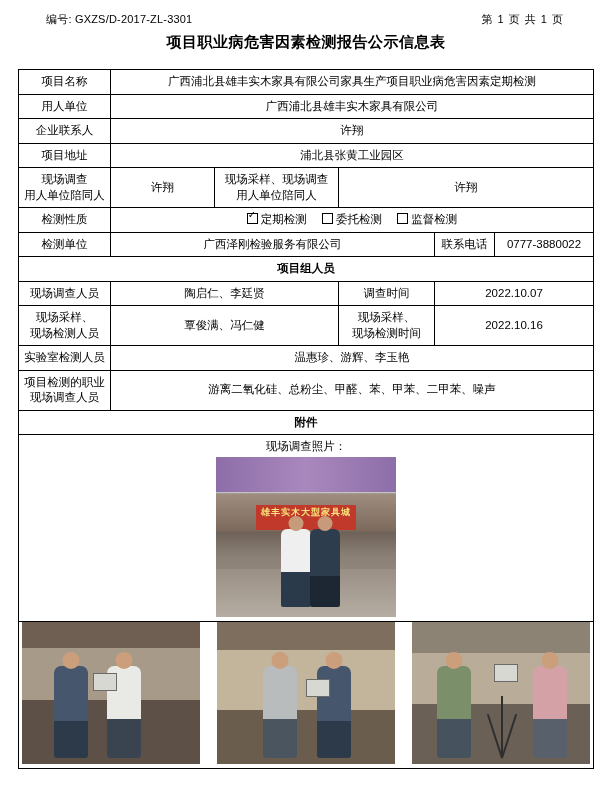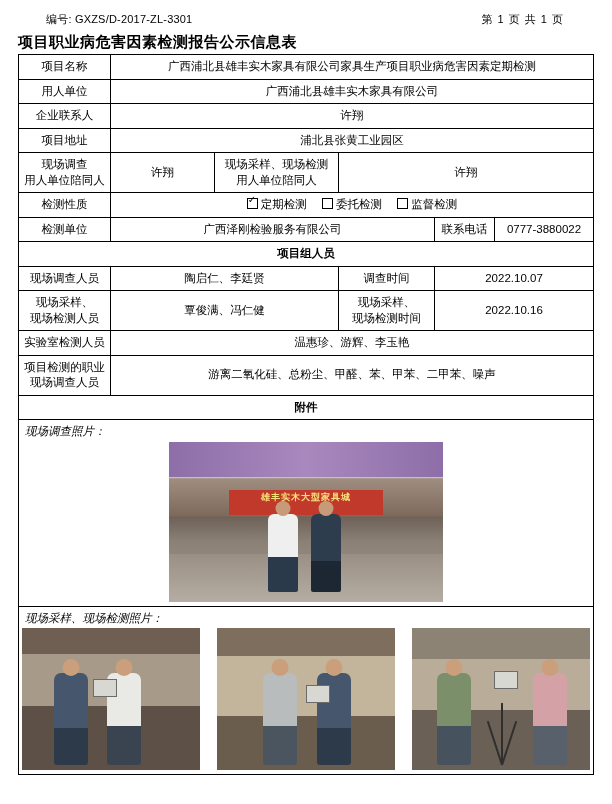--- a/index.html
+++ b/index.html
@@ -25,23 +25,24 @@
     display: flex;
     align-items: flex-start;
     justify-content: space-between;
     font-size: 11px;
     padding: 2px 30px 0 28px;
     margin-bottom: 4px;
   }
   .topbar .doc-no { letter-spacing: 0.2px; }
   .topbar .pageno { letter-spacing: 1px; }
   h1.title {
+    text-align: center;
     font-size: 15px;
     font-weight: bold;
-    margin: 6px 0 2px 0;
+    margin: 6px 0 17px 0;
     letter-spacing: 0.5px;
   }
   table.main {
     border-collapse: collapse;
     width: 100%;
     table-layout: fixed;
   }
   table.main td {
     border: 1px solid #000;
     font-size: 11.5px;
@@ -73,39 +74,37 @@
   }
   .box.checked::after {
     content: "✓";
     position: absolute;
     left: 0px;
     top: -4px;
     font-size: 10px;
     line-height: 10px;
   }
   .photo-label {
-    text-align: left;
+    text-align: center;
     padding: 4px 6px 2px 6px;
     font-size: 11.5px;
-    font-style: italic;
   }
   .photo-cell {
     padding: 0 0 4px 0 !important;
   }
   .single-photo-wrap {
     display: flex;
     justify-content: center;
   }
   .photo1 {
-    width: 236px;
+    width: 180px;
     height: 160px;
     position: relative;
     overflow: hidden;
     background: linear-gradient(#b9c4cc 0%, #c8d0d6 22%, #9f8d80 23%, #7d6a5c 46%, #6f6258 47%, #8a8076 62%, #a79b8f 100%);
-    padding-left: 38px;
   }
   .photo1 .sign {
     position: absolute;
     left: 22%;
     top: 30%;
     width: 56%;
     height: 16%;
     background: #c0392b;
     color: #f7e27a;
     font-size: 9px;
@@ -239,21 +238,21 @@
         <td class="label">项目地址</td>
         <td colspan="5">浦北县张黄工业园区</td>
       </tr>
       <tr>
         <td class="label">
           <div>现场调查</div>
           <div>用人单位陪同人</div>
         </td>
         <td>许翔</td>
         <td>
-          <div>现场采样、现场检测</div>
+          <div>现场采样、现场调查</div>
           <div>用人单位陪同人</div>
         </td>
         <td colspan="3">许翔</td>
       </tr>
       <tr>
         <td class="label">检测性质</td>
         <td colspan="5">
           <span class="cb"><span class="box checked"></span><span>定期检测</span></span>
           <span class="cb"><span class="box"></span><span>委托检测</span></span>
           <span class="cb"><span class="box"></span><span>监督检测</span></span>
@@ -313,21 +312,20 @@
                 </div>
               <div class="person p2">
                   <div class="head"></div>
                 </div>
             </div>
           </div>
         </td>
       </tr>
       <tr>
         <td class="photo-cell" colspan="6">
-          <div class="photo-label">现场采样、现场检测照片：</div>
           <div class="photos3">
             <div class="photo3 pA">
               <div class="fig f-blue" style="left:18%">
                   <div class="h"></div>
                 </div>
               <div class="fig f-white" style="left:48%">
                   <div class="h"></div>
                 </div>
               <div class="devicebox" style="left:40%; top:36%"></div>
             </div>

